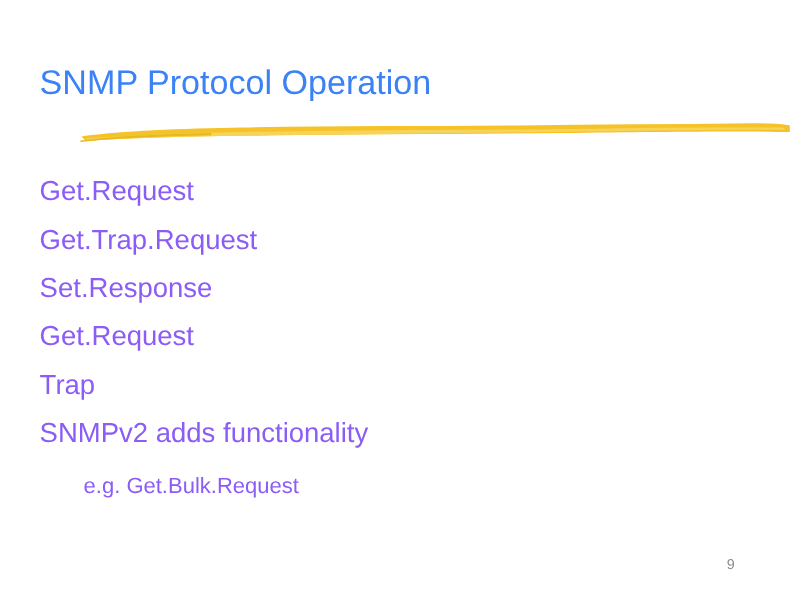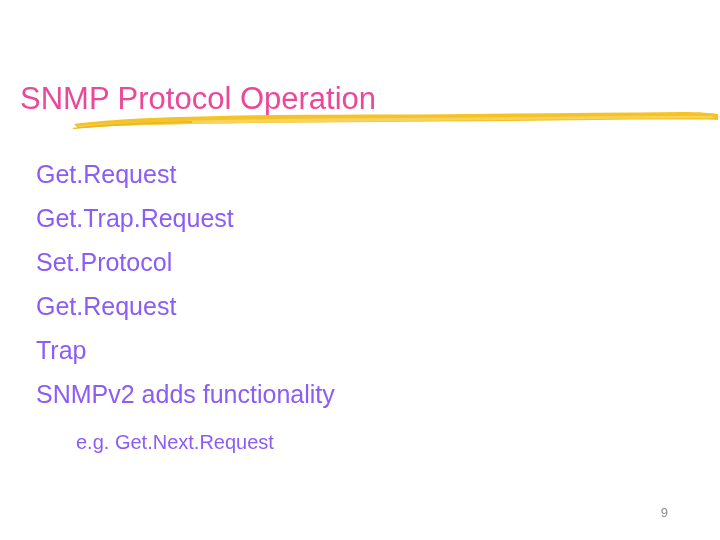--- a/index.html
+++ b/index.html
@@ -14,29 +14,28 @@
     overflow: hidden;
   }
   .slide {
     position: relative;
     width: 720px;
     height: 540px;
     background: #ffffff;
   }
   .slide-title {
     position: absolute;
-    left: 20px;
+    left: 36px;
     top: 56px;
     width: 660px;
     font-size: 31px;
     line-height: 38px;
-    color: #ec4899;
+    color: #3b82f6;
     font-weight: normal;
     letter-spacing: 0px;
-    margin-top: 24px;
   }
   .title-rule {
     position: absolute;
     left: 72px;
     top: 110px;
     width: 648px;
     height: 22px;
     overflow: hidden;
   }
   .title-rule svg {
@@ -79,22 +78,22 @@
     <svg width="648" height="22" viewBox="0 0 648 22" xmlns="http://www.w3.org/2000/svg" aria-hidden="true">
       <path d="M2,14 C40,9 90,7 150,6 C230,4 320,5 400,4 C470,3 540,3 610,2 C628,2 640,3 646,4 L646,10 C600,9 520,10 440,11 C350,12 260,12 180,13 C110,14 50,15 6,18 Z" fill="#F5C327"></path>
       <path d="M6,16 C60,12 130,10 210,9 C300,8 390,8 470,7 C530,6 590,6 640,6 L642,8 C580,8 510,9 430,10 C340,11 250,12 170,13 C110,14 50,15 8,18 Z" fill="#F7D35A"></path>
       <path d="M0,18 C30,14 70,12 120,11 L120,13 C70,14 30,16 2,19 Z" fill="#E8B81E"></path>
     </svg>
   </div>
 
   <div class="bullet-list">
     <div class="bullet-item level-1">Get.Request</div>
     <div class="bullet-item level-1">Get.Trap.Request</div>
-    <div class="bullet-item level-1">Set.Protocol</div>
+    <div class="bullet-item level-1">Set.Response</div>
     <div class="bullet-item level-1">Get.Request</div>
     <div class="bullet-item level-1">Trap</div>
     <div class="bullet-item level-1">SNMPv2 adds functionality</div>
-    <div class="bullet-item level-2">e.g. Get.Next.Request</div>
+    <div class="bullet-item level-2">e.g. Get.Bulk.Request</div>
   </div>
 
   <div class="page-number">9</div>
 
 </div>
 
 </body></html>

